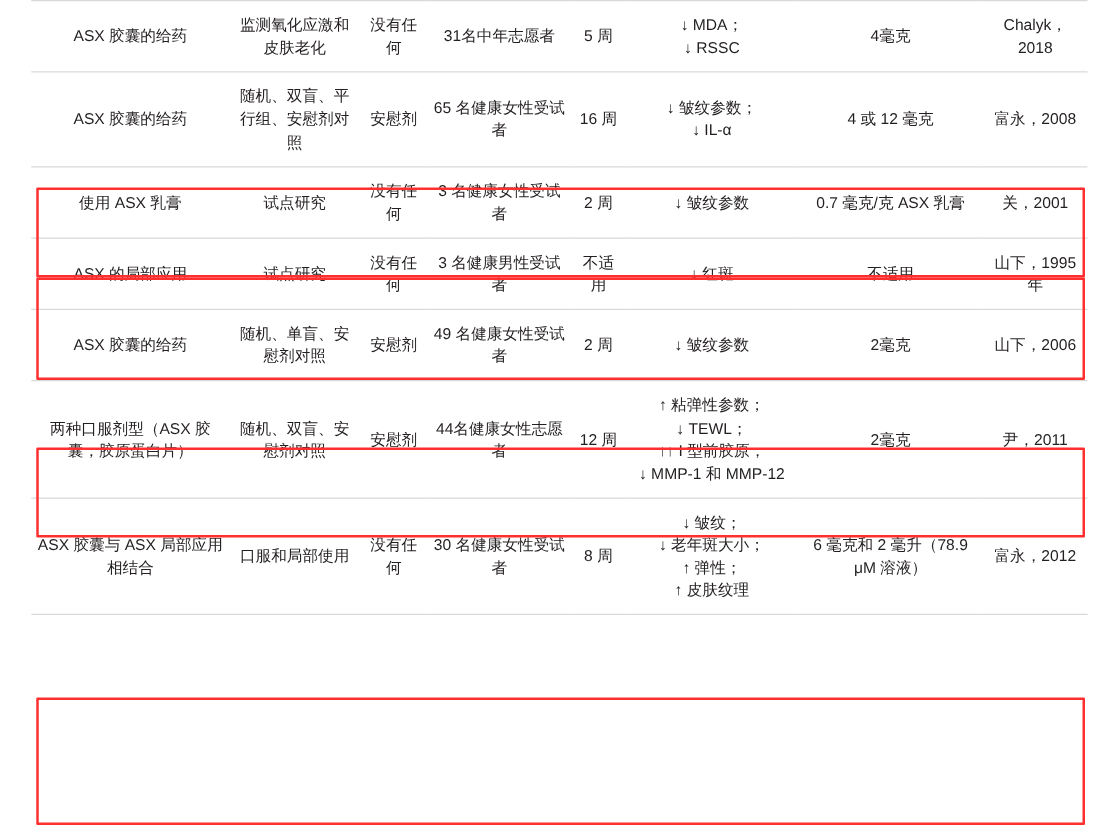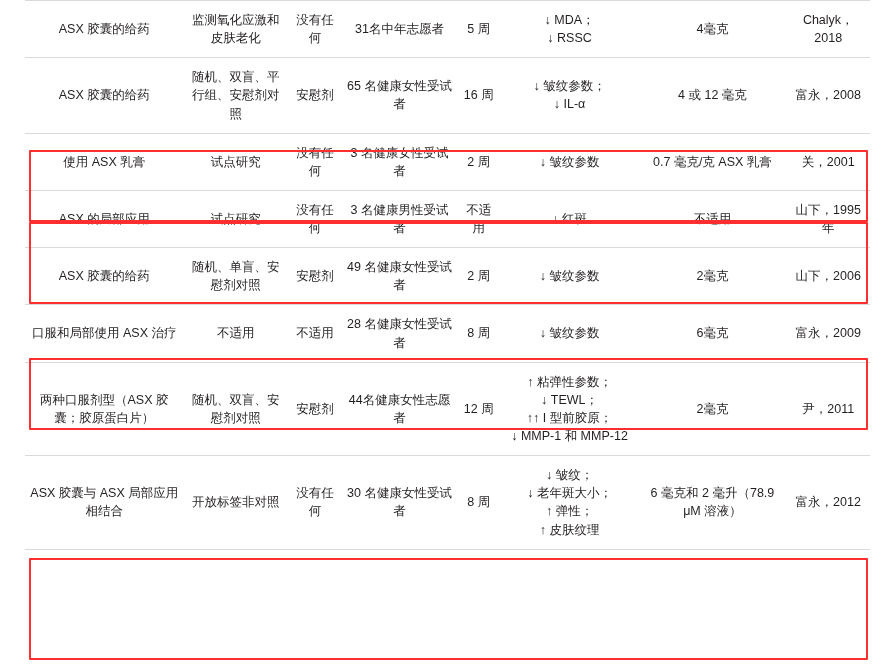--- a/index.html
+++ b/index.html
@@ -120,42 +120,32 @@
           <td>ASX 胶囊的给药</td>
           <td>随机、单盲、安慰剂对照</td>
           <td>安慰剂</td>
           <td>49 名健康女性受试者</td>
           <td>2 周</td>
           <td class="cell-measure">↓ 皱纹参数</td>
           <td>2毫克</td>
           <td>山下，2006</td>
         </tr>
         <tr>
-          <td>口服和局部使用 ASX 治疗</td>
-          <td>不适用</td>
-          <td>不适用</td>
-          <td>28 名健康女性受试者</td>
-          <td>8 周</td>
-          <td class="cell-measure">↓ 皱纹参数</td>
-          <td>6毫克</td>
-          <td>富永，2009</td>
-        </tr>
-        <tr>
           <td>两种口服剂型（ASX 胶囊；胶原蛋白片）</td>
           <td>随机、双盲、安慰剂对照</td>
           <td>安慰剂</td>
           <td>44名健康女性志愿者</td>
           <td>12 周</td>
           <td class="cell-measure">↑ 粘弹性参数；<br>↓ TEWL；<br>↑↑ I 型前胶原；<br>↓ MMP-1 和 MMP-12</td>
           <td>2毫克</td>
           <td>尹，2011</td>
         </tr>
         <tr>
           <td>ASX 胶囊与 ASX 局部应用相结合</td>
-          <td>开放标签非对照</td>
+          <td>口服和局部使用</td>
           <td>没有任何</td>
           <td>30 名健康女性受试者</td>
           <td>8 周</td>
           <td class="cell-measure">↓ 皱纹；<br>↓ 老年斑大小；<br>↑ 弹性；<br>↑ 皮肤纹理</td>
           <td>6 毫克和 2 毫升（78.9 μM 溶液）</td>
           <td>富永，2012</td>
         </tr>
       </tbody>
   </table>
 

